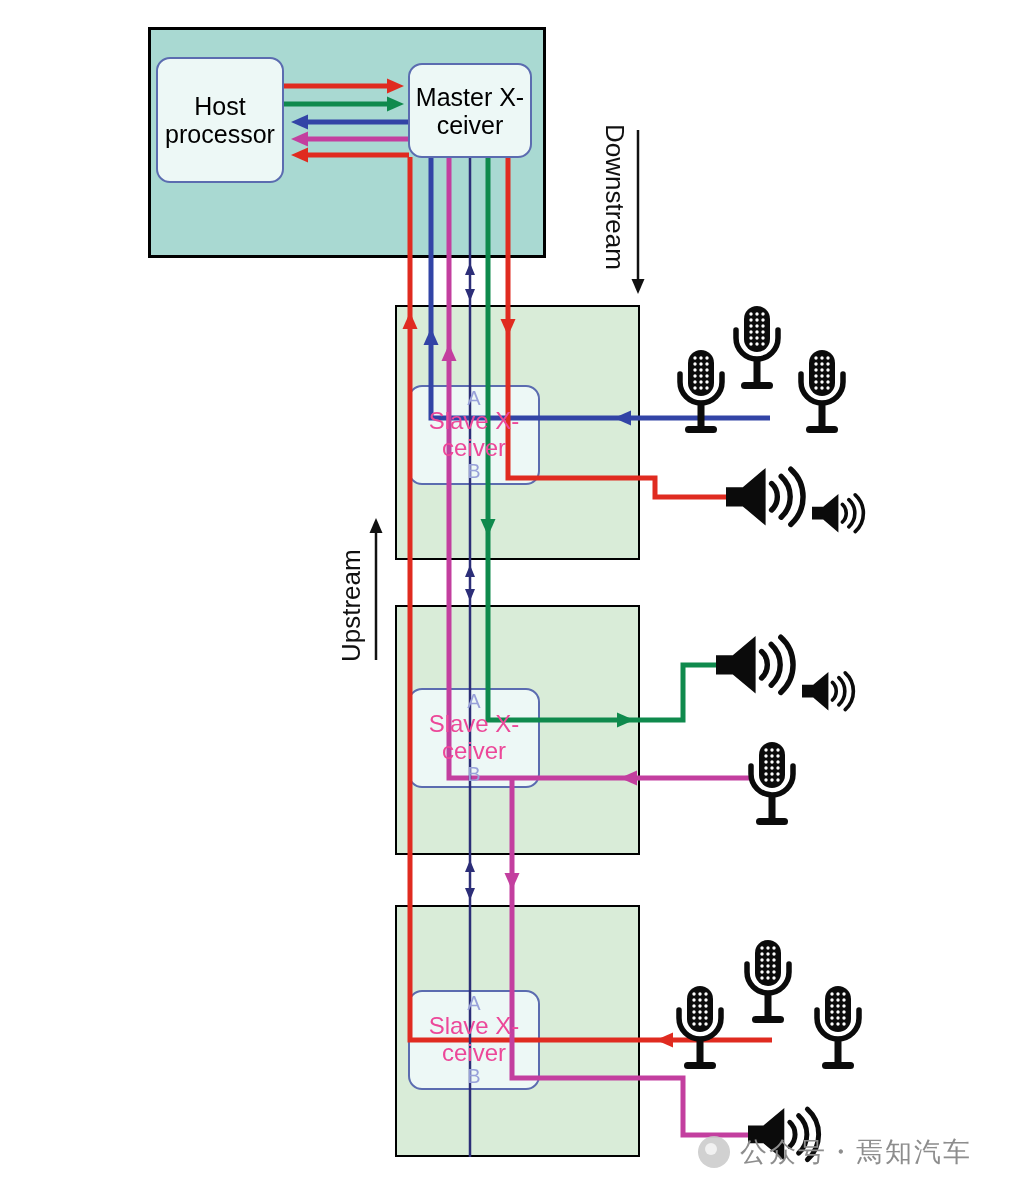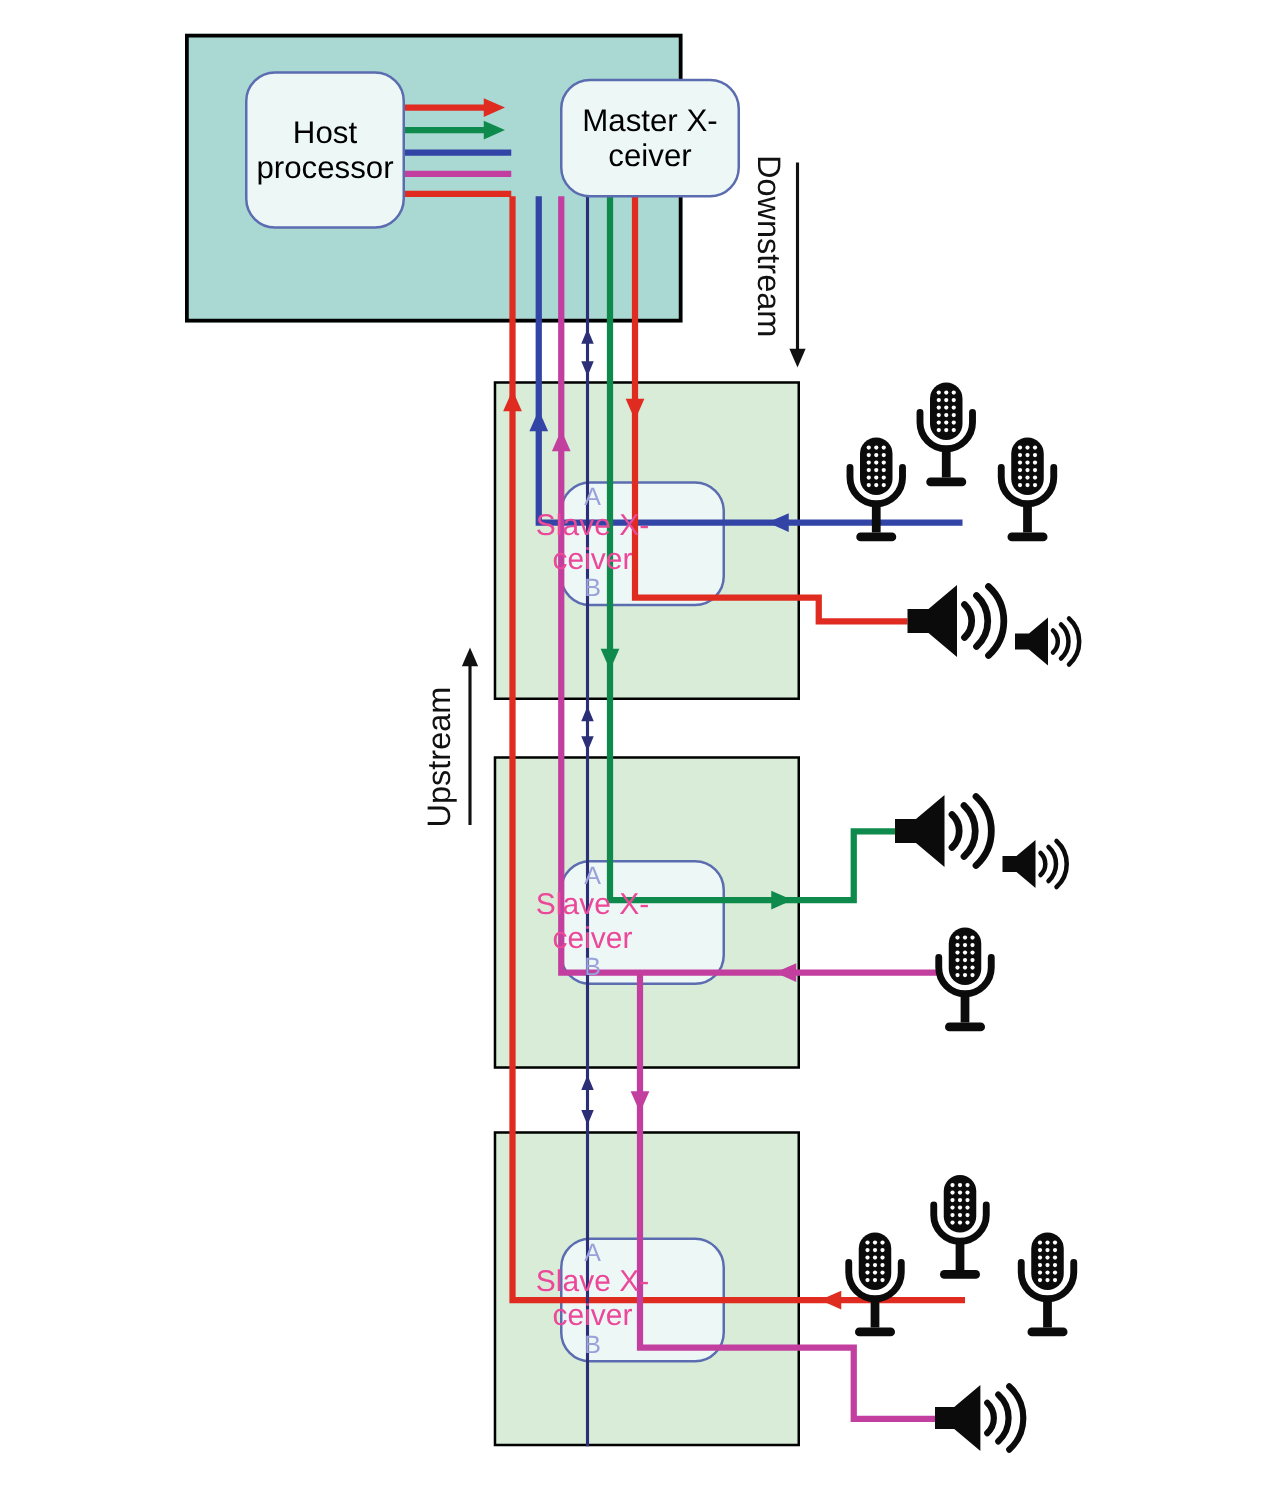--- a/index.html
+++ b/index.html
@@ -10,29 +10,29 @@
 
   .panel { position:absolute; }
   .teal  { left:148px; top:27px; width:398px; height:231px;
            background:var(--c-teal_panel,#a9d9d2); border:3px solid #000; z-index:1; }
   .greenp{ background:var(--c-green_panel,#d9ecd8); border:2px solid #000; z-index:1; }
   .s1 { left:395px; top:305px; width:245px; height:255px; }
   .s2 { left:395px; top:605px; width:245px; height:250px; }
   .s3 { left:395px; top:905px; width:245px; height:252px; }
 
   .nodebg { position:absolute; background:var(--c-node_fill,#edf8f6);
-            border:2px solid var(--c-node_border,#5b6cb0); border-radius:24px;margin-left:40px; }
+            border:2px solid var(--c-node_border,#5b6cb0); border-radius:14px; }
   .sbb1 { left:408px; top:385px; width:132px; height:100px; z-index:2; }
   .sbb2 { left:408px; top:688px; width:132px; height:100px; z-index:2; }
   .sbb3 { left:408px; top:990px; width:132px; height:100px; z-index:2; }
 
   svg.lines { position:absolute; left:0; top:0; z-index:3; }
 
   .hostbox   { left:156px; top:57px;  width:128px; height:126px; z-index:4; }
-  .masterbox { left:408px; top:63px;  width:144px; height:95px;  z-index:4; }
+  .masterbox { left:408px; top:63px;  width:124px; height:95px;  z-index:4; }
   .nodetext  { display:flex; align-items:center; justify-content:center;
                text-align:center; font-size:25px; line-height:1.12; color:#000; }
 
   .slavetext { position:absolute; z-index:5; width:132px; height:100px;
                display:flex; flex-direction:column; justify-content:space-between;
                align-items:center; padding:3px 0 4px 0; }
   .st1 { left:408px; top:385px; } .st2 { left:408px; top:688px; } .st3 { left:408px; top:990px; }
   .port   { color:var(--c-port_label,#98a1d9); font-size:20px; line-height:1; }
   .nlabel { font-size:24px; text-align:center; line-height:1.1; color:#ec4899; }
 
@@ -207,14 +207,18 @@
   </div>
   <div class="slavetext st3">
     <div class="port">A</div>
     <div class="nlabel">Slave X-ceiver</div>
     <div class="port">B</div>
   </div>
 
   <div class="vlabel down">Downstream</div>
   <div class="vlabel up">Upstream</div>
 
+  <div class="watermark">
+    <div class="wm-logo"></div>
+    <div class="wm-text">公众号・焉知汽车</div>
+  </div>
 
 </div>
 
 </body></html>

